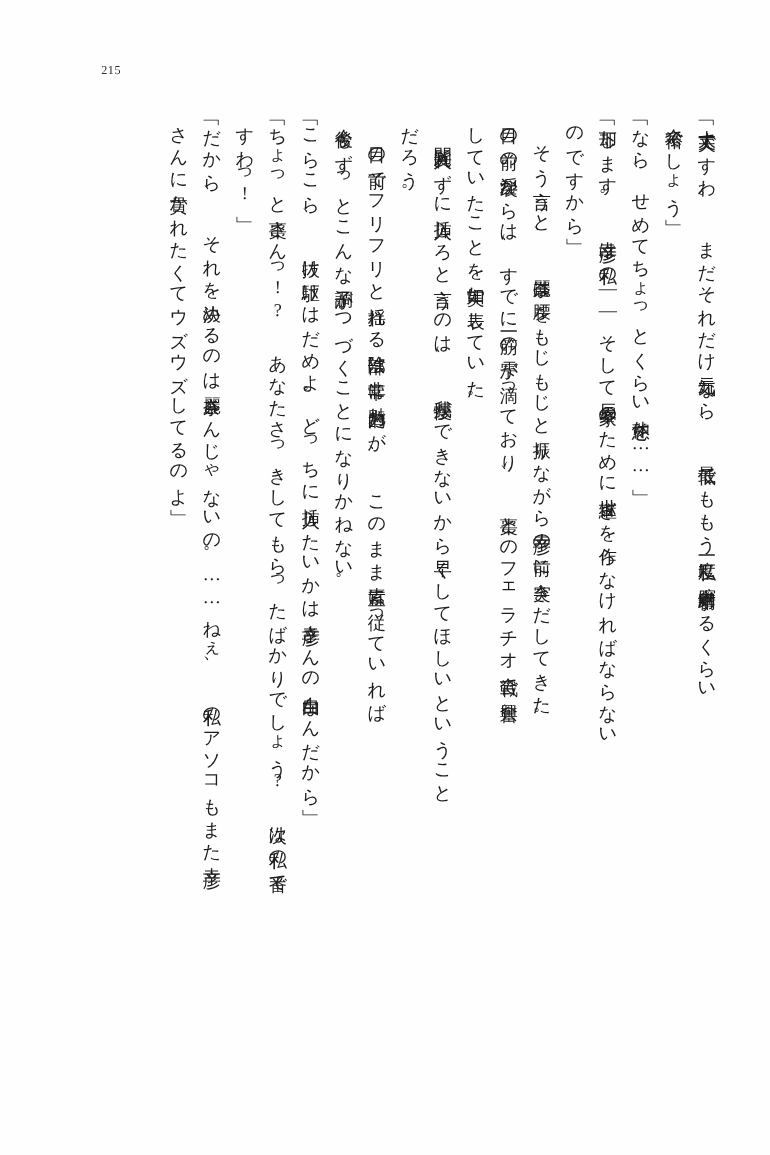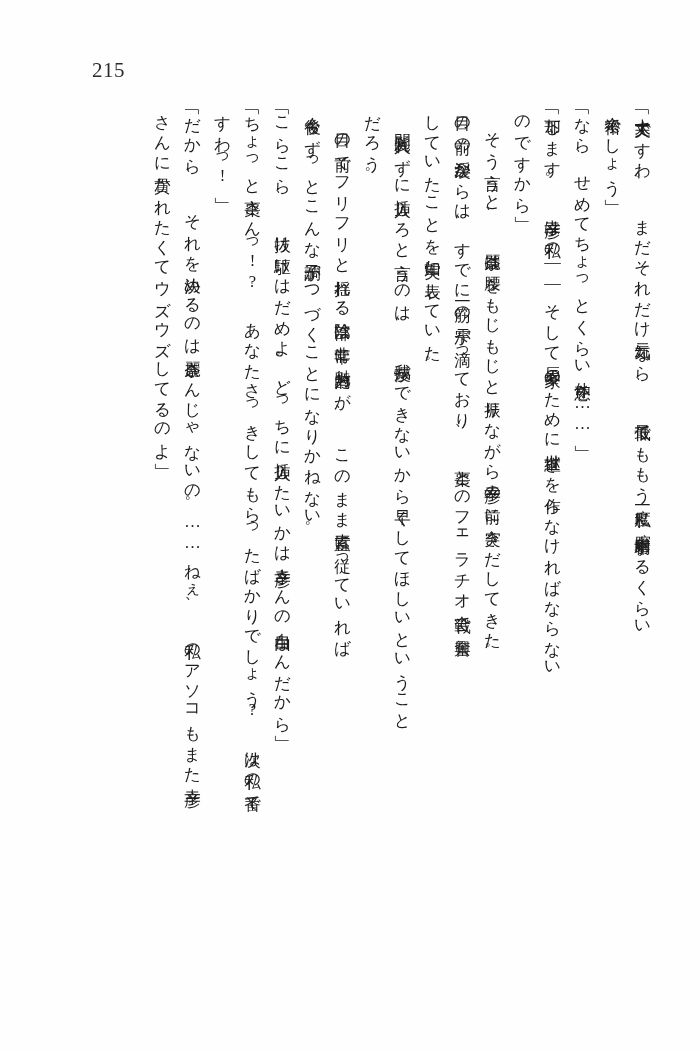--- a/index.html
+++ b/index.html
@@ -22,21 +22,21 @@
     width: 700px;
     height: 1050px;
     background: #fefefe;
     box-sizing: border-box;
   }
   
   #page-number {
     position: absolute;
     left: 92px;
     top: 58px;
-    font-size: 21px;
+    font-size: 11px;
     letter-spacing: 0.5px;
     color: #2b2b2b;
     font-family: "Liberation Serif", "DejaVu Serif", serif;
   }
   
   #body-text {
     position: absolute;
     left: 56px;
     top: 104px;
     width: 594px;

